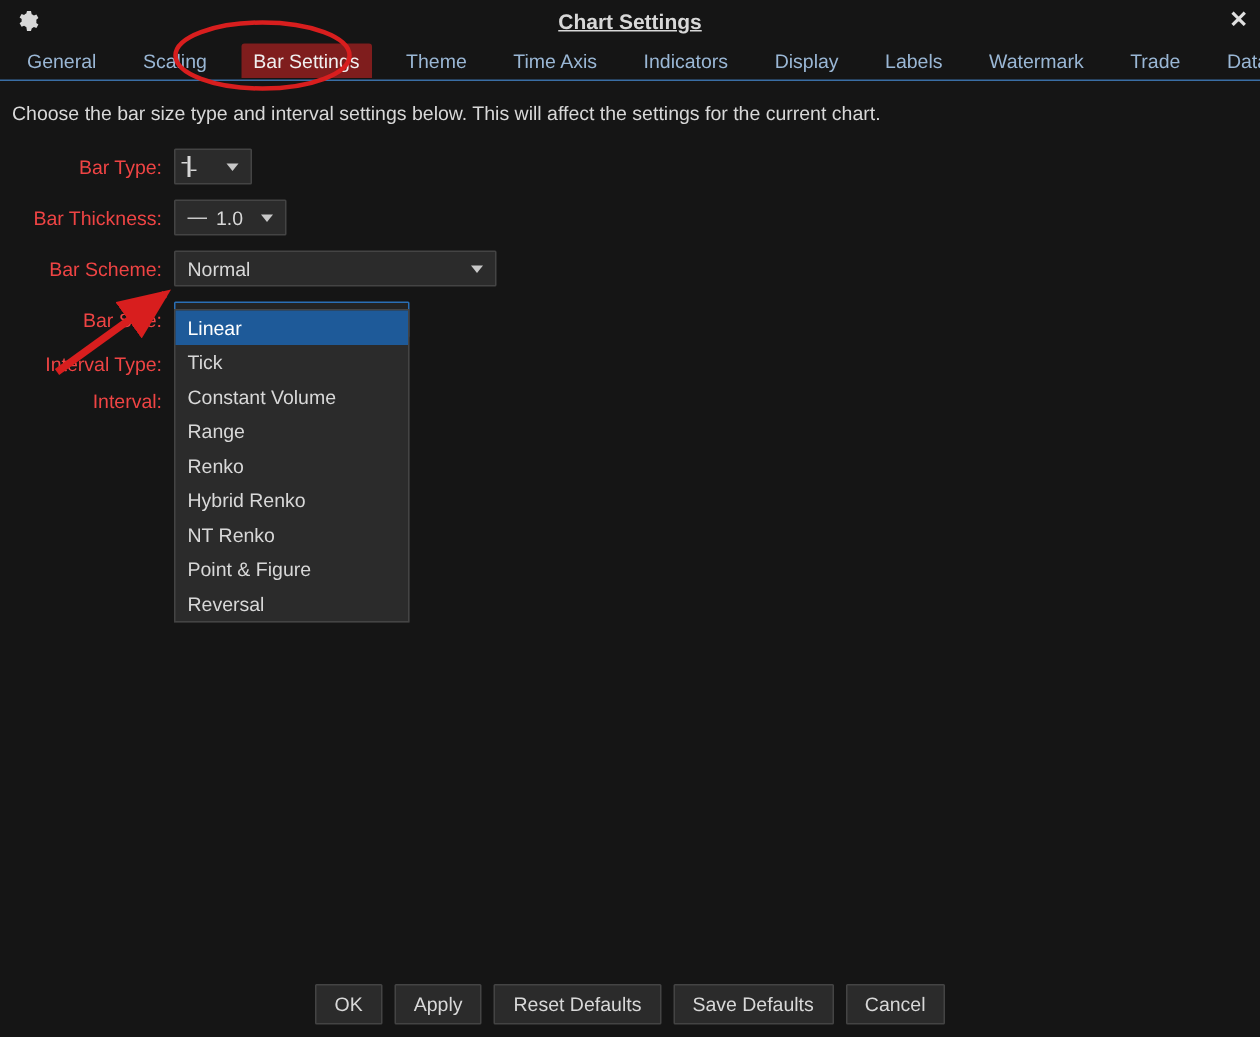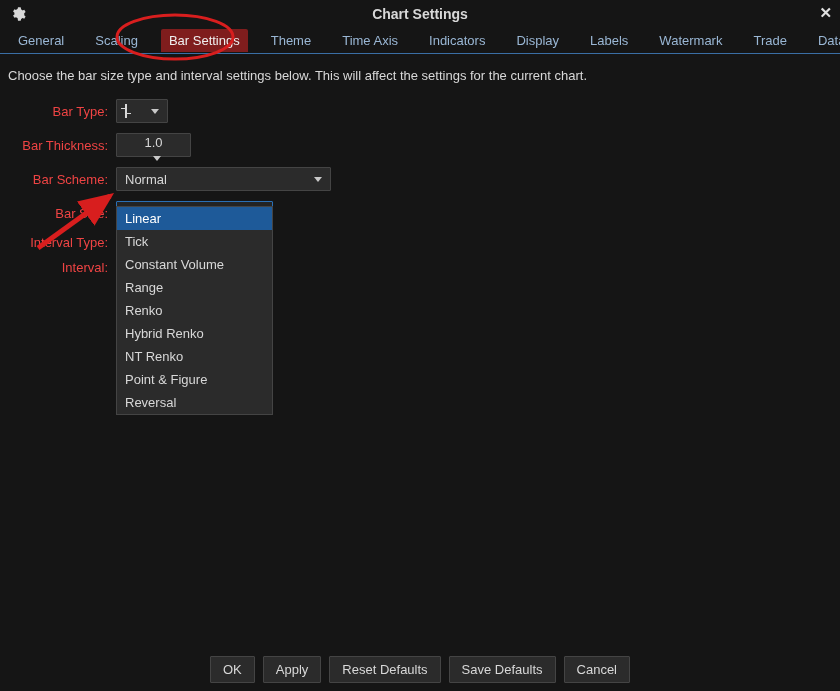--- a/index.html
+++ b/index.html
@@ -30,20 +30,21 @@
       height: 16px;
       display: block;
     }
     .title {
       position: absolute;
       left: 0; right: 0;
       text-align: center;
       font-weight: bold;
       font-size: 14px;
       pointer-events: none;
+      text-decoration: underline;
     }
     .close-icon {
       position: absolute;
       right: 8px;
       top: 4px;
       font-size: 15px;
       color: #e0e0e0;
       cursor: pointer;
       font-weight: bold;
     }
@@ -91,21 +92,21 @@
       border: 1px solid #444;
       color: #d8d8d8;
       height: 24px;
       display: inline-flex;
       align-items: center;
       padding: 0 8px;
       position: relative;
       border-radius: 1px;
     }
     .control.small { width: 52px; justify-content: space-between; }
-    .control.med   { width: 75px; justify-content: center; gap:6px;flex-direction:column;}
+    .control.med   { width: 75px; justify-content: center; gap:6px;}
     .control.wide  { width: 215px; justify-content: space-between; }
     .control.bar-size {
       width: 157px;
       justify-content: space-between;
       border: 1px solid #2a6fb5;
       background: #232323;
     }
     .control .chev {
       width: 0; height: 0;
       border-left: 4px solid transparent;

